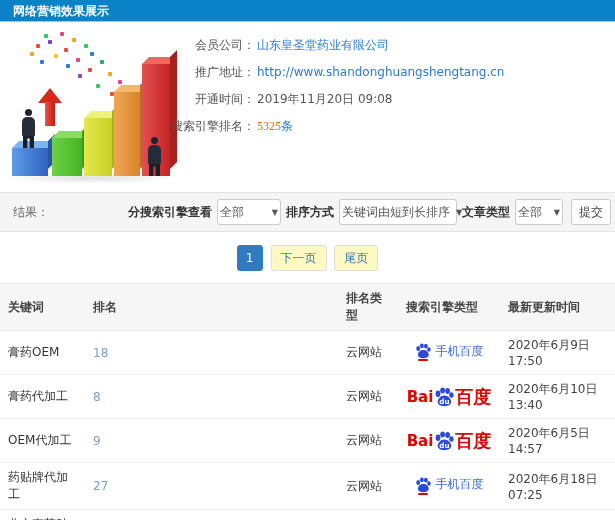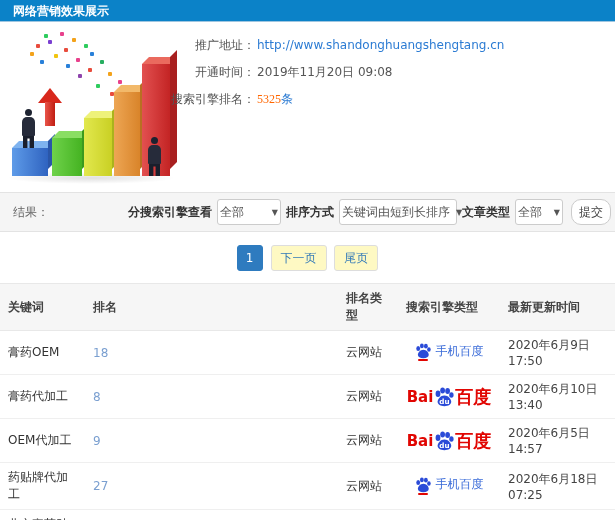--- a/index.html
+++ b/index.html
@@ -63,21 +63,21 @@
   .result-label { color:#666; }
   .filter-group { margin-left:auto; display:flex; align-items:center; }
   .filter-label { font-weight:bold; color:#333; margin:0 5px; white-space:nowrap; }
   .select { background:#fff; border:1px solid #ccc; border-radius:3px; height:26px;
     display:flex; align-items:center; padding:0 2px; color:#555; cursor:pointer; white-space:nowrap; }
   .select .caret { margin-left:auto; padding-left:6px; font-size:8px; color:#555; }
   .sel-engine { width:64px; }
   .sel-sort { width:118px; }
   .sel-article { width:48px; }
   .submit-btn { margin-left:8px; height:26px; width:40px; background:#fff; border:1px solid #ccc;
-    border-radius:10px; color:#444; cursor:pointer; font-size:12px; font-family:inherit; }
+    border-radius:3px; color:#444; cursor:pointer; font-size:12px; font-family:inherit; }
 
   
   .pagination { text-align:center; padding:13px 0 12px; }
   .page-btn { display:inline-block; min-width:26px; height:26px; line-height:24px; padding:0 9px;
     border:1px solid #ddd; border-radius:3px; background:#fef9c3; color:#337ab7; margin:0 2px;
     cursor:pointer; vertical-align:middle; }
   .page-btn.active { background:#2e7bbf; border-color:#2e7bbf; color:#fff; padding:0; }
 
   
   table { width:100%; border-collapse:collapse; table-layout:fixed; }
@@ -128,20 +128,24 @@
         <div class="legs"></div>
     </div>
     <div class="person person2">
       <div class="head"></div>
         <div class="body"></div>
         <div class="legs"></div>
     </div>
   </div>
 
   <div class="info-panel">
+    <div class="info-row">
+      <span class="info-label">会员公司：</span>
+      <a class="info-value link">山东皇圣堂药业有限公司</a>
+    </div>
     <div class="info-row">
       <span class="info-label">推广地址：</span>
       <a class="info-value link">http://www.shandonghuangshengtang.cn</a>
     </div>
     <div class="info-row">
       <span class="info-label">开通时间：</span>
       <span class="info-value">2019年11月20日 09:08</span>
     </div>
     <div class="info-row">
       <span class="info-label">搜索引擎排名：</span>

